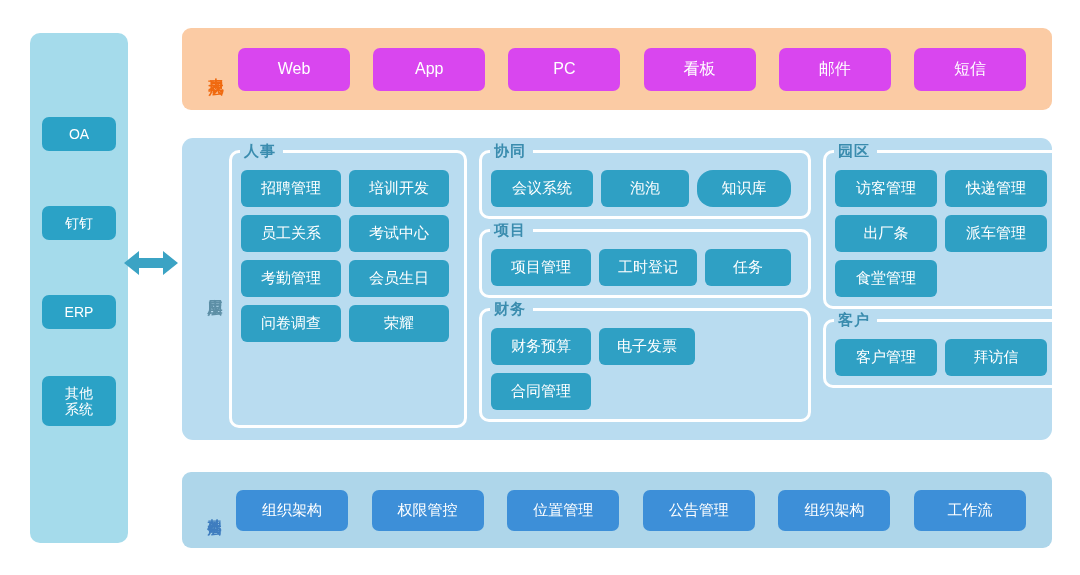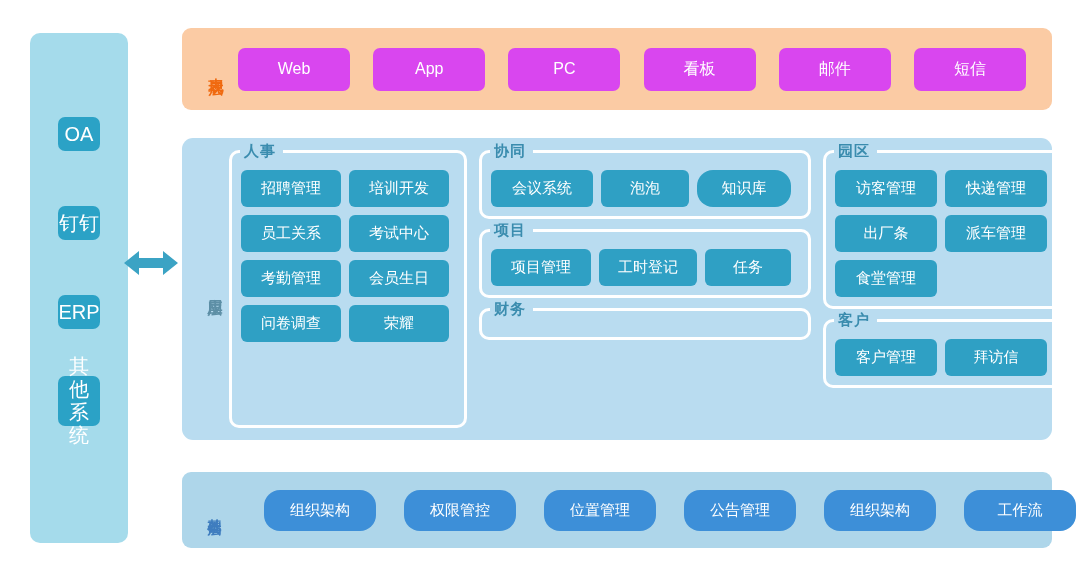--- a/index.html
+++ b/index.html
@@ -22,34 +22,34 @@
     top: 33px;
     width: 98px;
     height: 510px;
     background: #a5dbeb;
     border-radius: 10px;
     display: flex;
     flex-direction: column;
     align-items: center;
   }
   .ext-chip {
-    width: 42px;
+    width: 74px;
     background: #2ba2c6;
     color: #ffffff;
     border-radius: 7px;
     text-align: center;
-    font-size: 20px;
+    font-size: 14px;
     line-height: 1.15;
     display: flex;
     align-items: center;
     justify-content: center;
     box-sizing: border-box;
   }
   .ext-chip.one-line { height: 34px; }
-  .ext-chip.two-line { height: 50px; padding: 0 4px; }
+  .ext-chip.two-line { height: 50px; padding: 0 20px; }
   #ext-chip-oa    { position: absolute; top: 84px; }
   #ext-chip-dd    { position: absolute; top: 173px; }
   #ext-chip-erp   { position: absolute; top: 262px; }
   #ext-chip-other { position: absolute; top: 343px; }
 
   
   #link-arrow {
     position: absolute;
     left: 124px;
     top: 248px;
@@ -208,26 +208,25 @@
     flex: 1;
     display: flex;
     justify-content: space-between;
     padding: 0 26px 0 14px;
   }
   .base-chip {
     width: 112px;
     height: 41px;
     background: #3d8fd8;
     color: #ffffff;
-    border-radius: 16px;
+    border-radius: 7px;
     display: flex;
     align-items: center;
     justify-content: center;
     font-size: 15px;
-    margin-left: 28px;
   }
 </style>
 </head>
 <body>
 
 <div id="external-rail">
   <div class="ext-chip one-line" id="ext-chip-oa">OA</div>
   <div class="ext-chip one-line" id="ext-chip-dd">钉钉</div>
   <div class="ext-chip one-line" id="ext-chip-erp">ERP</div>
   <div class="ext-chip two-line" id="ext-chip-other">其他
@@ -285,20 +284,25 @@
       <div class="group" id="group-xiangmu">
         <span class="group-title">项目</span>
         <div class="chip-grid">
           <div class="app-chip">项目管理</div>
           <div class="app-chip">工时登记</div>
           <div class="app-chip">任务</div>
         </div>
       </div>
       <div class="group" id="group-caiwu">
         <span class="group-title">财务</span>
+        <div class="chip-grid">
+          <div class="app-chip">财务预算</div>
+          <div class="app-chip">电子发票</div>
+          <div class="app-chip">合同管理</div>
+        </div>
       </div>
     </div>
 
     <div class="app-col" id="app-col-right">
       <div class="group" id="group-yuanqu">
         <span class="group-title">园区</span>
         <div class="chip-grid">
           <div class="app-chip">访客管理</div>
           <div class="app-chip">快递管理</div>
           <div class="app-chip">出厂条</div>

